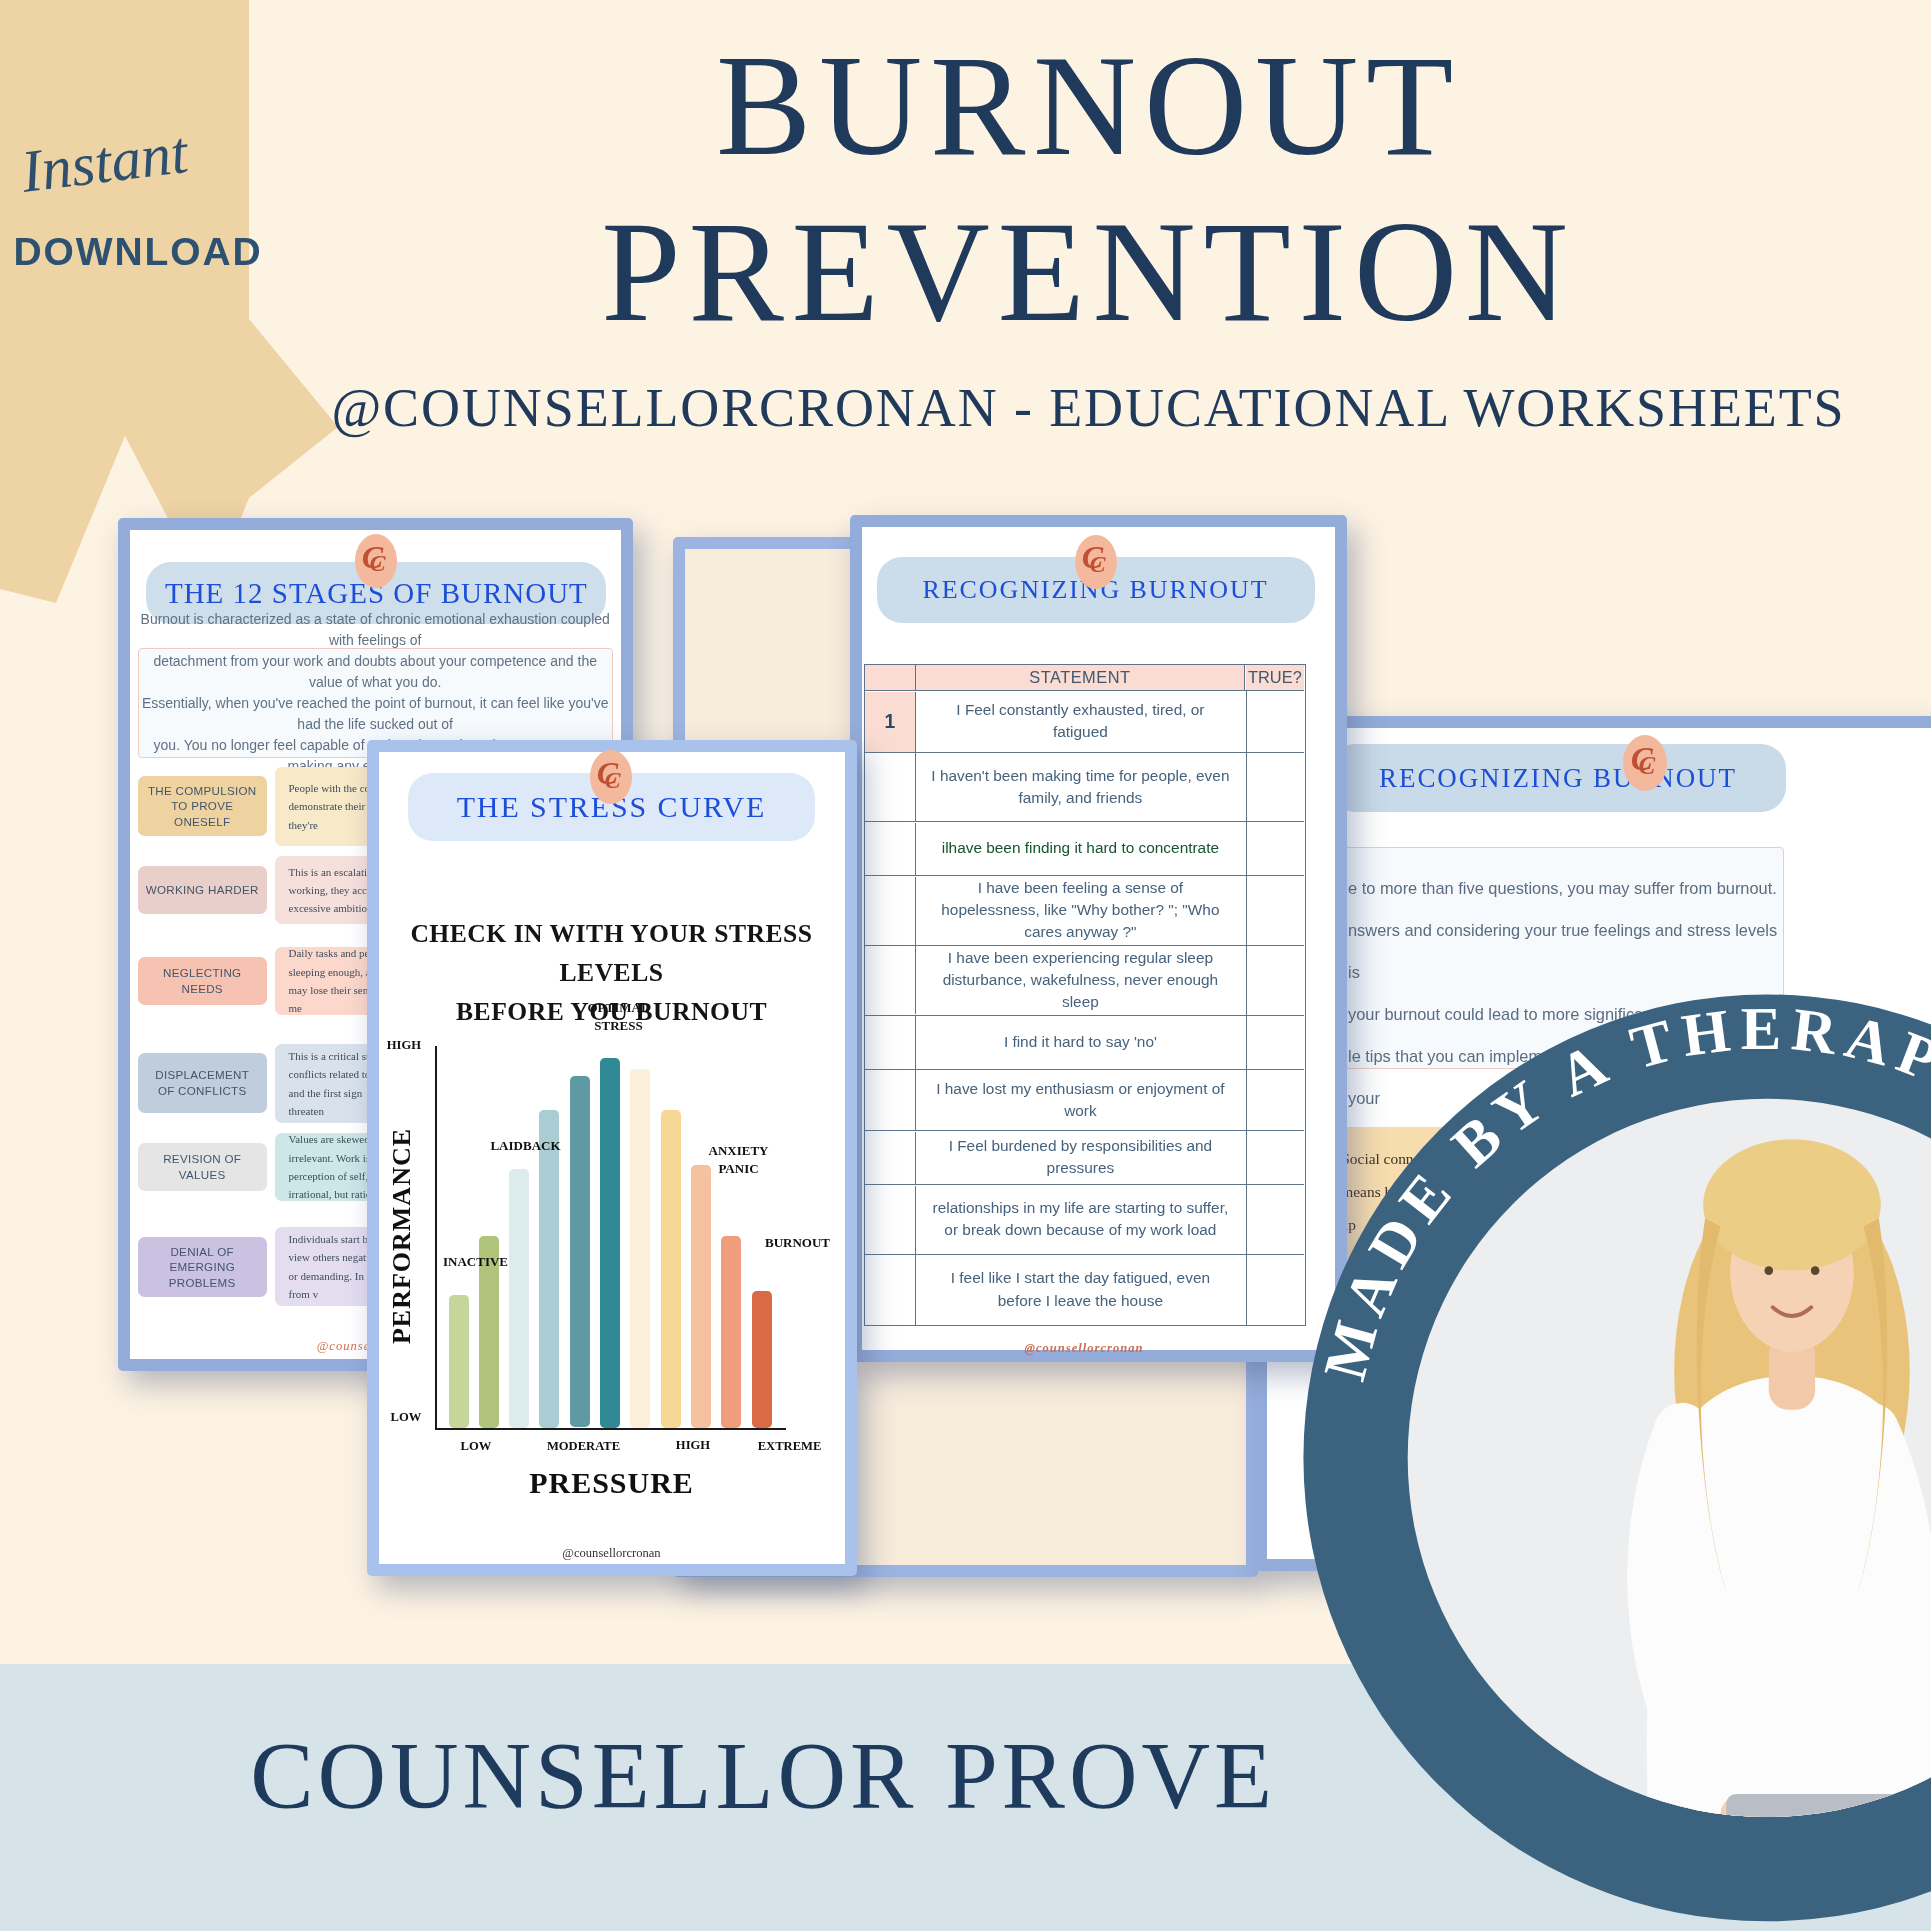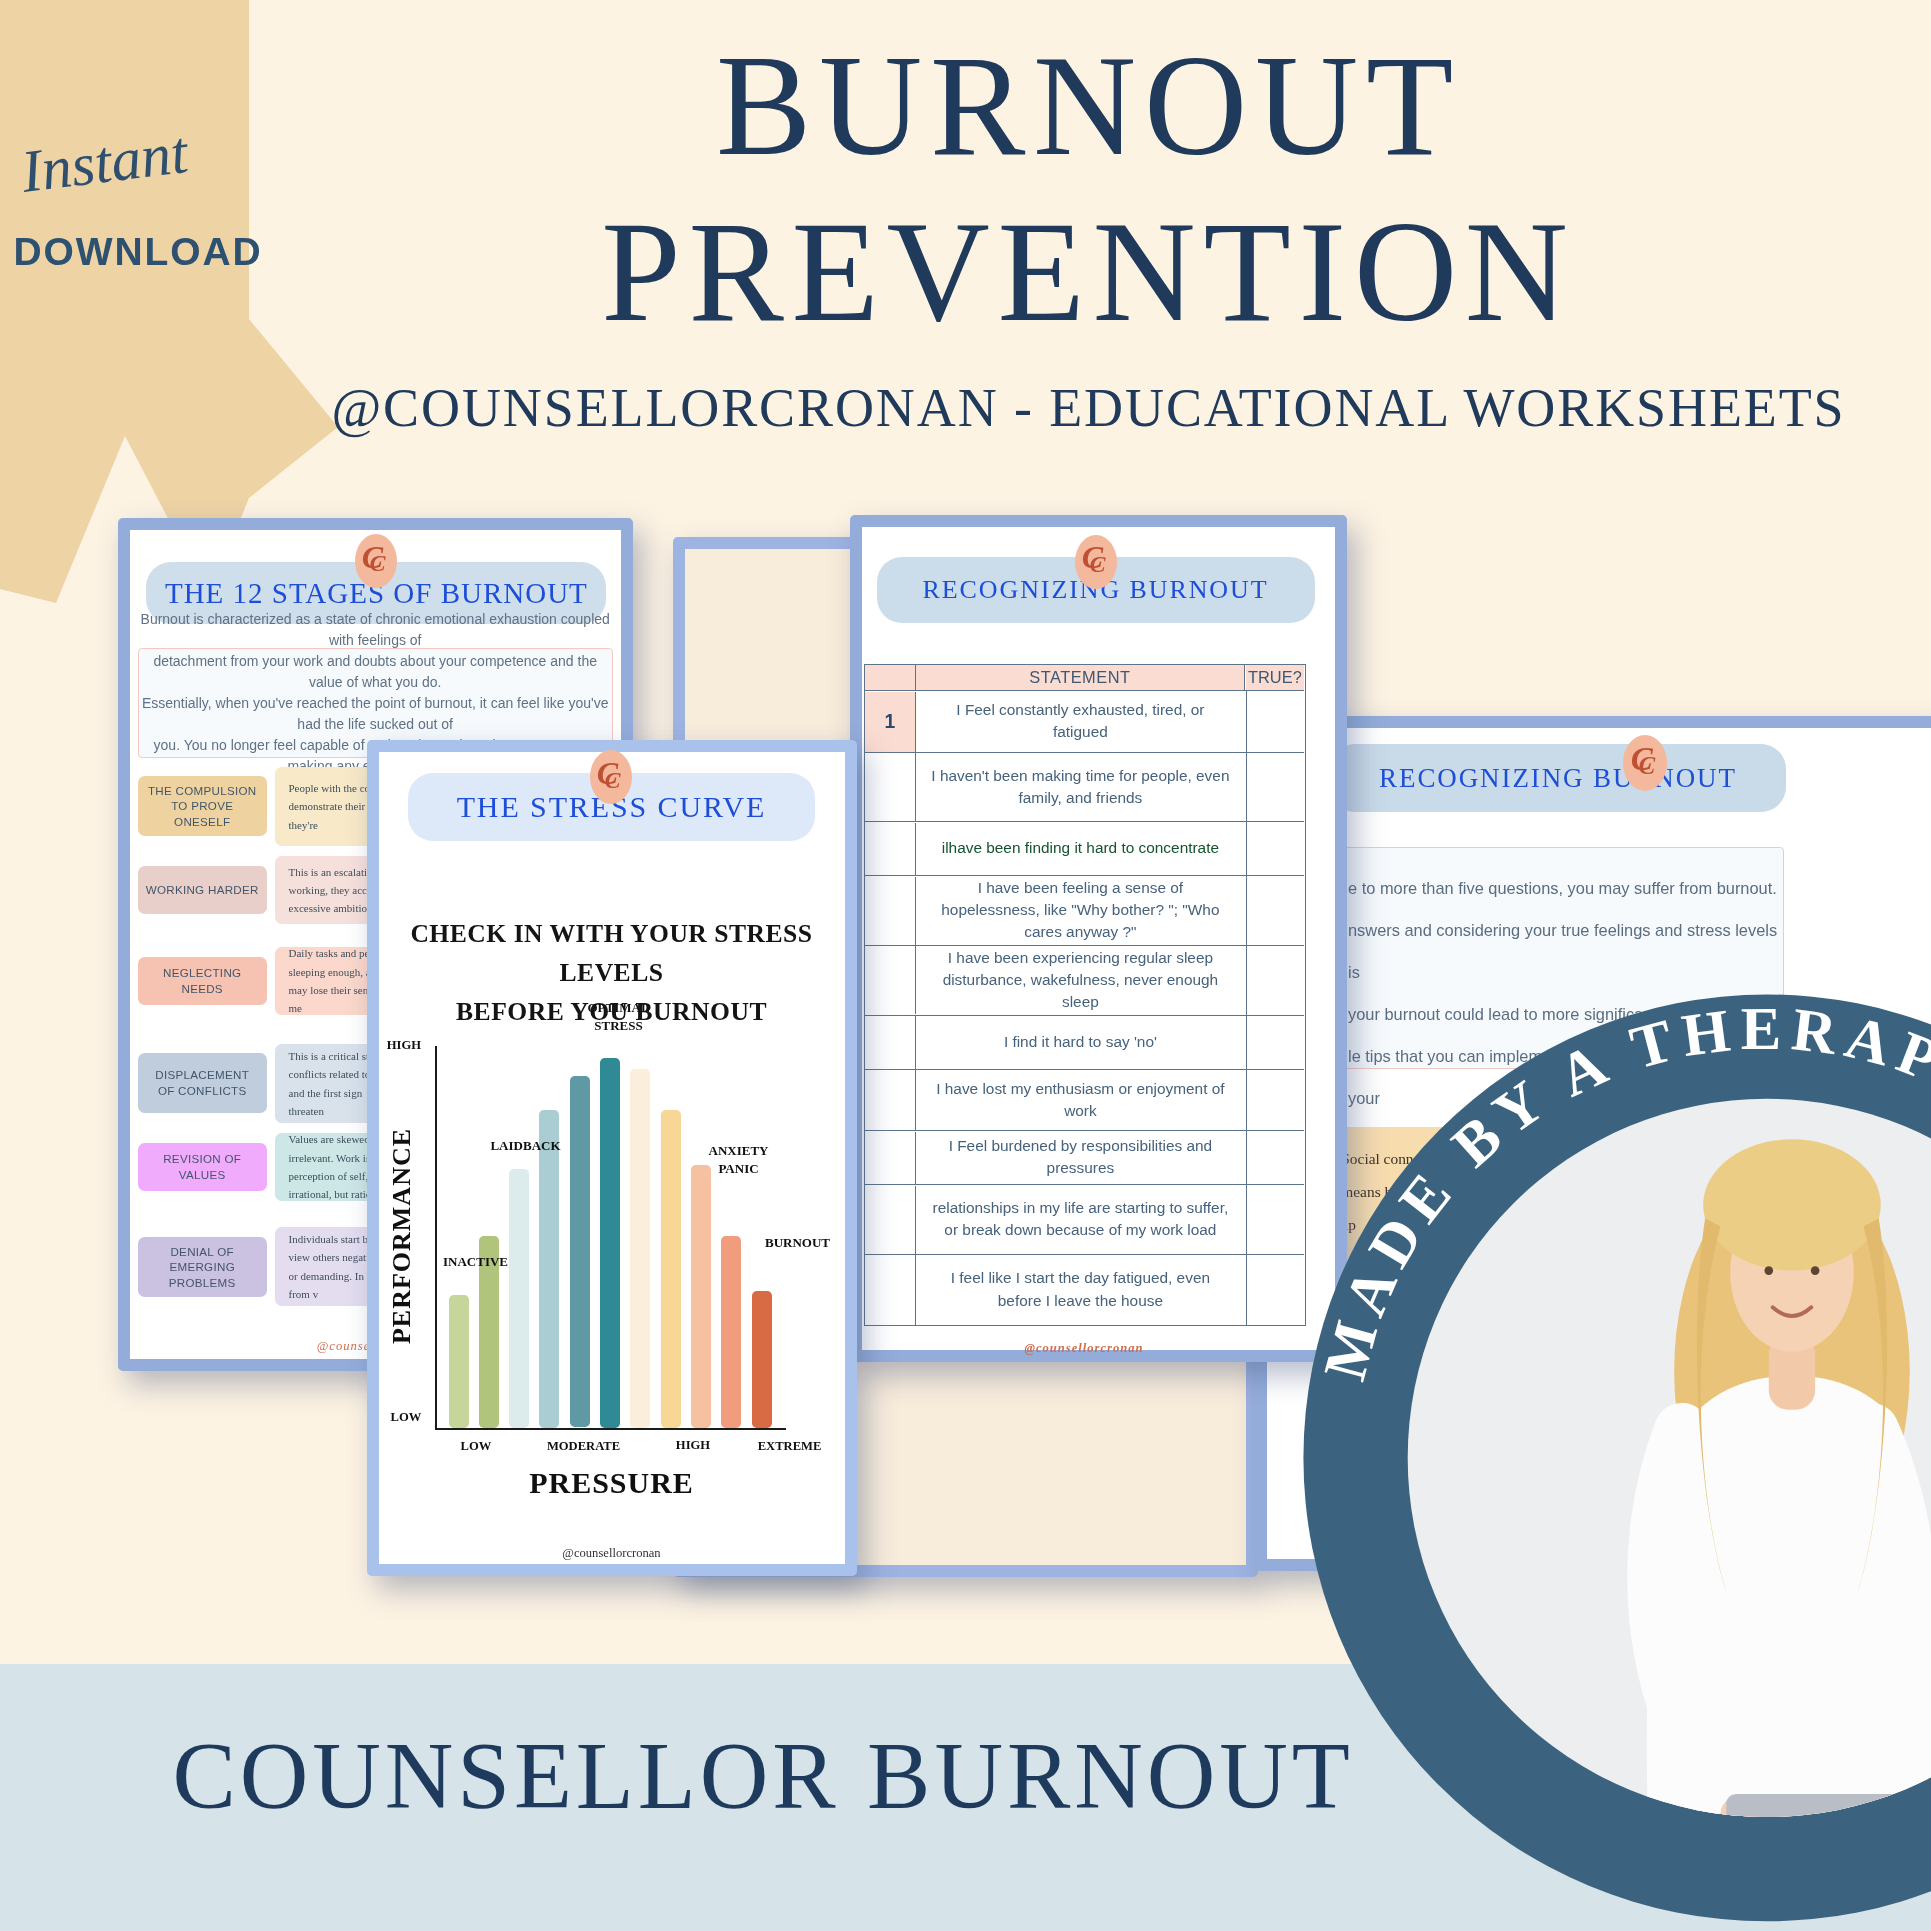--- a/index.html
+++ b/index.html
@@ -29,21 +29,21 @@
   #band{left:0;top:1664px;width:1931px;height:267px;background:#d6e4ea;}
   #brand{left:0;top:1721px;width:1526px;text-align:center;font-family:"Liberation Serif",serif;font-size:95px;letter-spacing:3.9px;color:#1e3a5c;}
   #badge{left:0;top:0;z-index:9;}
 </style>
 </head>
 <body>
 
 <div id="canvas">
 
   <div id="band" class="abs"></div>
-  <div id="brand" class="abs">COUNSELLOR BURNOUT</div>
+  <div id="brand" class="abs">COUNSELLOR PROVE</div>
 
   <div id="ribbon" class="abs"></div>
   <div id="ribbon-script" class="abs">Instant</div>
   <div id="ribbon-download" class="abs">DOWNLOAD</div>
 
   <div id="title1" class="abs">BURNOUT</div>
   <div id="title2" class="abs">PREVENTION</div>
   <div id="subtitle" class="abs">@COUNSELLORCRONAN - EDUCATIONAL WORKSHEETS</div>
 
   <div class="page" style="left:673px;top:537px;width:585px;height:1040px;background:#f8ecdb;border-color:#9db4e2;z-index:1;"></div>
@@ -187,21 +187,21 @@
           <div>and the first sign</div>
           <div>threaten</div>
         </div>
         <div style="position: absolute; left: 7.7px; width: 129px; top: 523px; height: 60px; background: rgb(191, 205, 221); border-radius: 6.8px; display: flex; align-items: center; justify-content: center; text-align: center; font-size: 11.6px; letter-spacing: 0.3px; color: rgb(66, 85, 106); line-height: 1.35; padding: 1.9px 7.7px; box-sizing: border-box; z-index: 2;">DISPLACEMENT OF CONFLICTS</div>
         <div style="position: absolute; left: 145px; width: 319px; top: 603px; height: 68px; background: rgb(205, 230, 230); border-radius: 6.8px; display: flex; flex-direction: column; justify-content: center; font-family: &quot;Liberation Serif&quot;, serif; font-size: 11px; line-height: 18.3px; color: rgb(62, 78, 92); padding-left: 13.5px; box-sizing: border-box; white-space: nowrap; overflow: hidden; z-index: 1;">
           <div>Values are skewed,</div>
           <div>irrelevant. Work is the</div>
           <div>perception of self, an</div>
           <div>irrational, but rationa</div>
         </div>
-        <div style="position: absolute; left: 7.7px; width: 129px; top: 613px; height: 48px; background: #f0abfc; border-radius: 6.8px; display: flex; align-items: center; justify-content: center; text-align: center; font-size: 11.6px; letter-spacing: 0.3px; color: rgb(66, 85, 106); line-height: 1.35; padding: 1.9px 7.7px; box-sizing: border-box; z-index: 2;">REVISION OF VALUES</div>
+        <div style="position: absolute; left: 7.7px; width: 129px; top: 613px; height: 48px; background: #e5e5e5; border-radius: 6.8px; display: flex; align-items: center; justify-content: center; text-align: center; font-size: 11.6px; letter-spacing: 0.3px; color: rgb(66, 85, 106); line-height: 1.35; padding: 1.9px 7.7px; box-sizing: border-box; z-index: 2;">REVISION OF VALUES</div>
         <div style="position: absolute; left: 145px; width: 319px; top: 697px; height: 79px; background: rgb(228, 221, 240); border-radius: 6.8px; display: flex; flex-direction: column; justify-content: center; font-family: &quot;Liberation Serif&quot;, serif; font-size: 11px; line-height: 18.3px; color: rgb(62, 78, 92); padding-left: 13.5px; box-sizing: border-box; white-space: nowrap; overflow: hidden; z-index: 1;">
           <div>Individuals start bec</div>
           <div>view others negative</div>
           <div>or demanding. In a</div>
           <div>from v</div>
         </div>
         <div style="position: absolute; left: 7.7px; width: 129px; top: 707px; height: 60px; background: rgb(203, 193, 224); border-radius: 6.8px; display: flex; align-items: center; justify-content: center; text-align: center; font-size: 11.6px; letter-spacing: 0.3px; color: rgb(66, 85, 106); line-height: 1.35; padding: 1.9px 7.7px; box-sizing: border-box; z-index: 2;">DENIAL OF EMERGING PROBLEMS</div>
       </div>
     <div class="abs handle-orange" style="left:0;top:809px;width:490px;text-align:center;">@counsellorcronan</div>
   </div>

